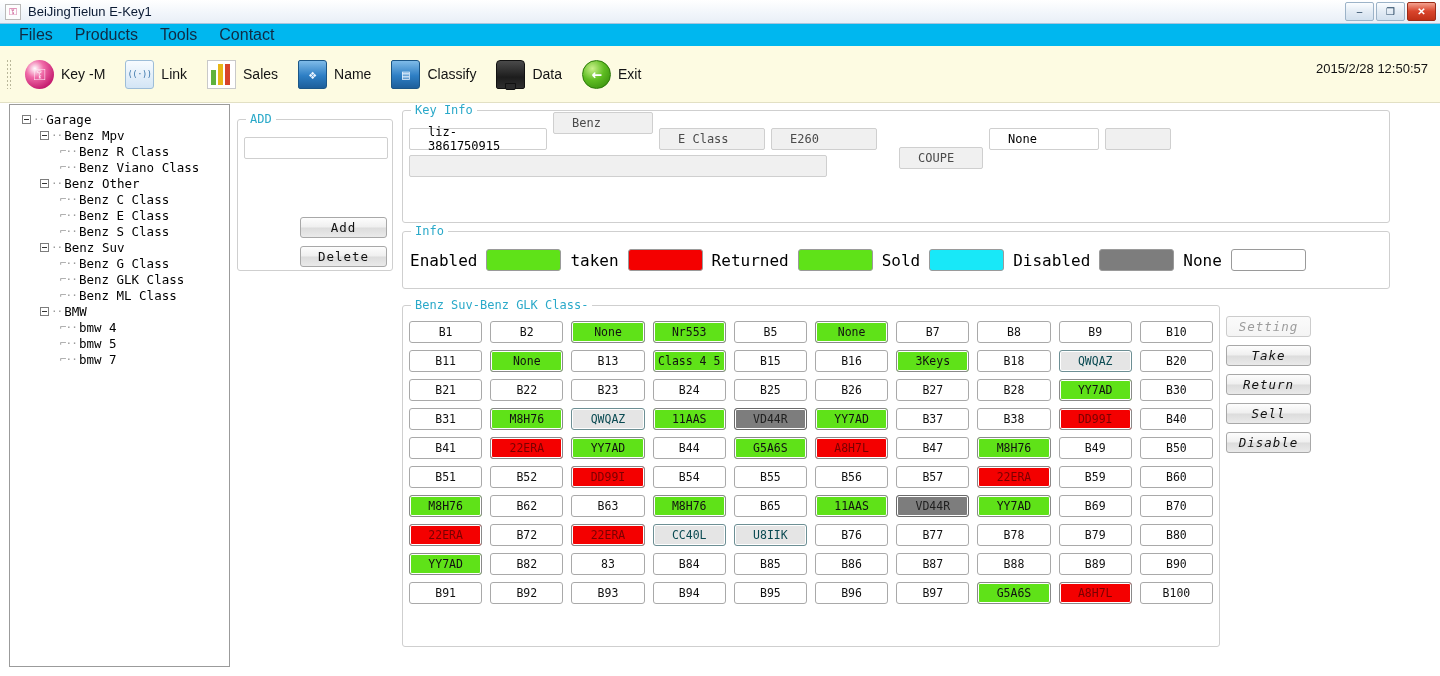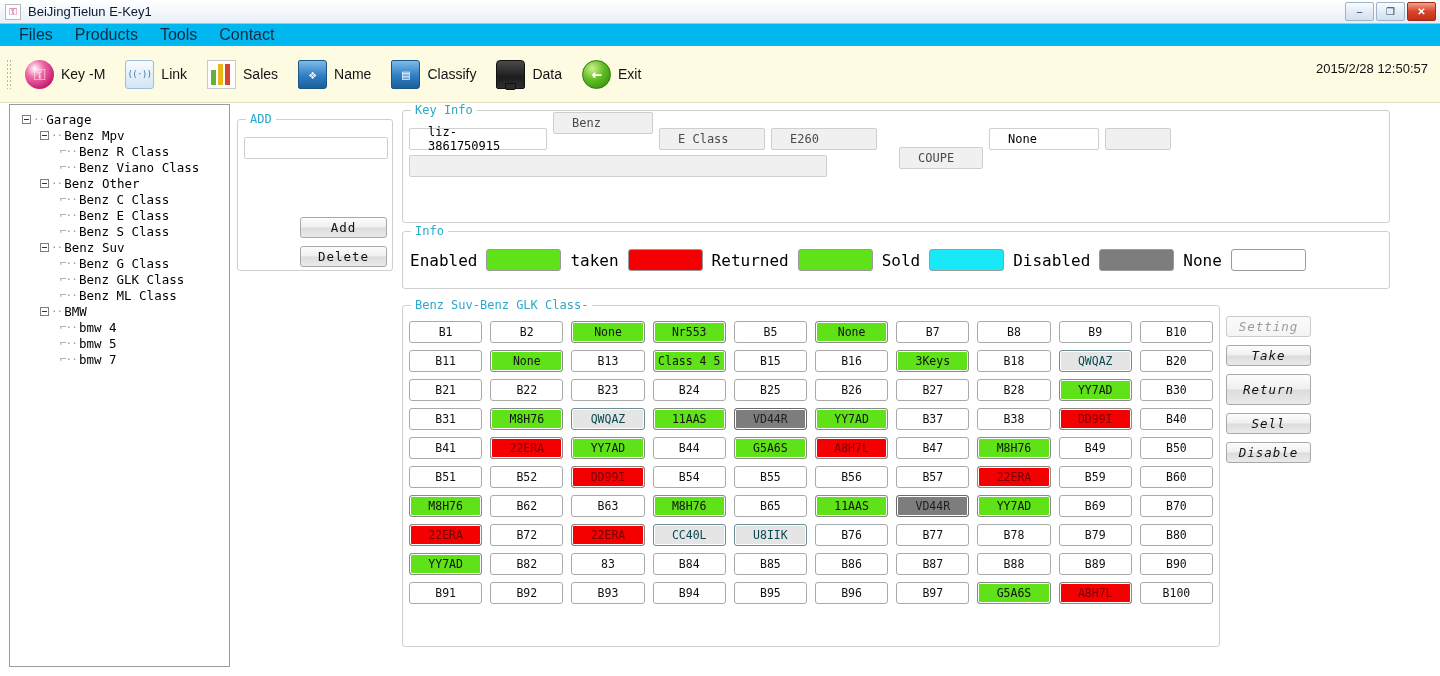--- a/index.html
+++ b/index.html
@@ -426,18 +426,18 @@
         <div class="kcell green">G5A6S</div>
         <div class="kcell red">A8H7L</div>
         <div class="kcell">B100</div>
       </div>
   </div>
 
   <div id="action-col" style="position:absolute; left:1226px; top:213px; width:85px;
        display:flex; flex-direction:column; gap:8px;font-style:italic;">
       <div class="btn disabled" style="height: 21px;">Setting</div>
       <div class="btn" style="height: 21px;">Take</div>
-      <div class="btn" style="height: 31px;">Return</div>
+      <div class="btn" style="height: 21px;">Return</div>
       <div class="btn" style="height: 21px;">Sell</div>
       <div class="btn" style="height: 21px;">Disable</div>
     </div>
 
 </div>
 
 </body></html>

